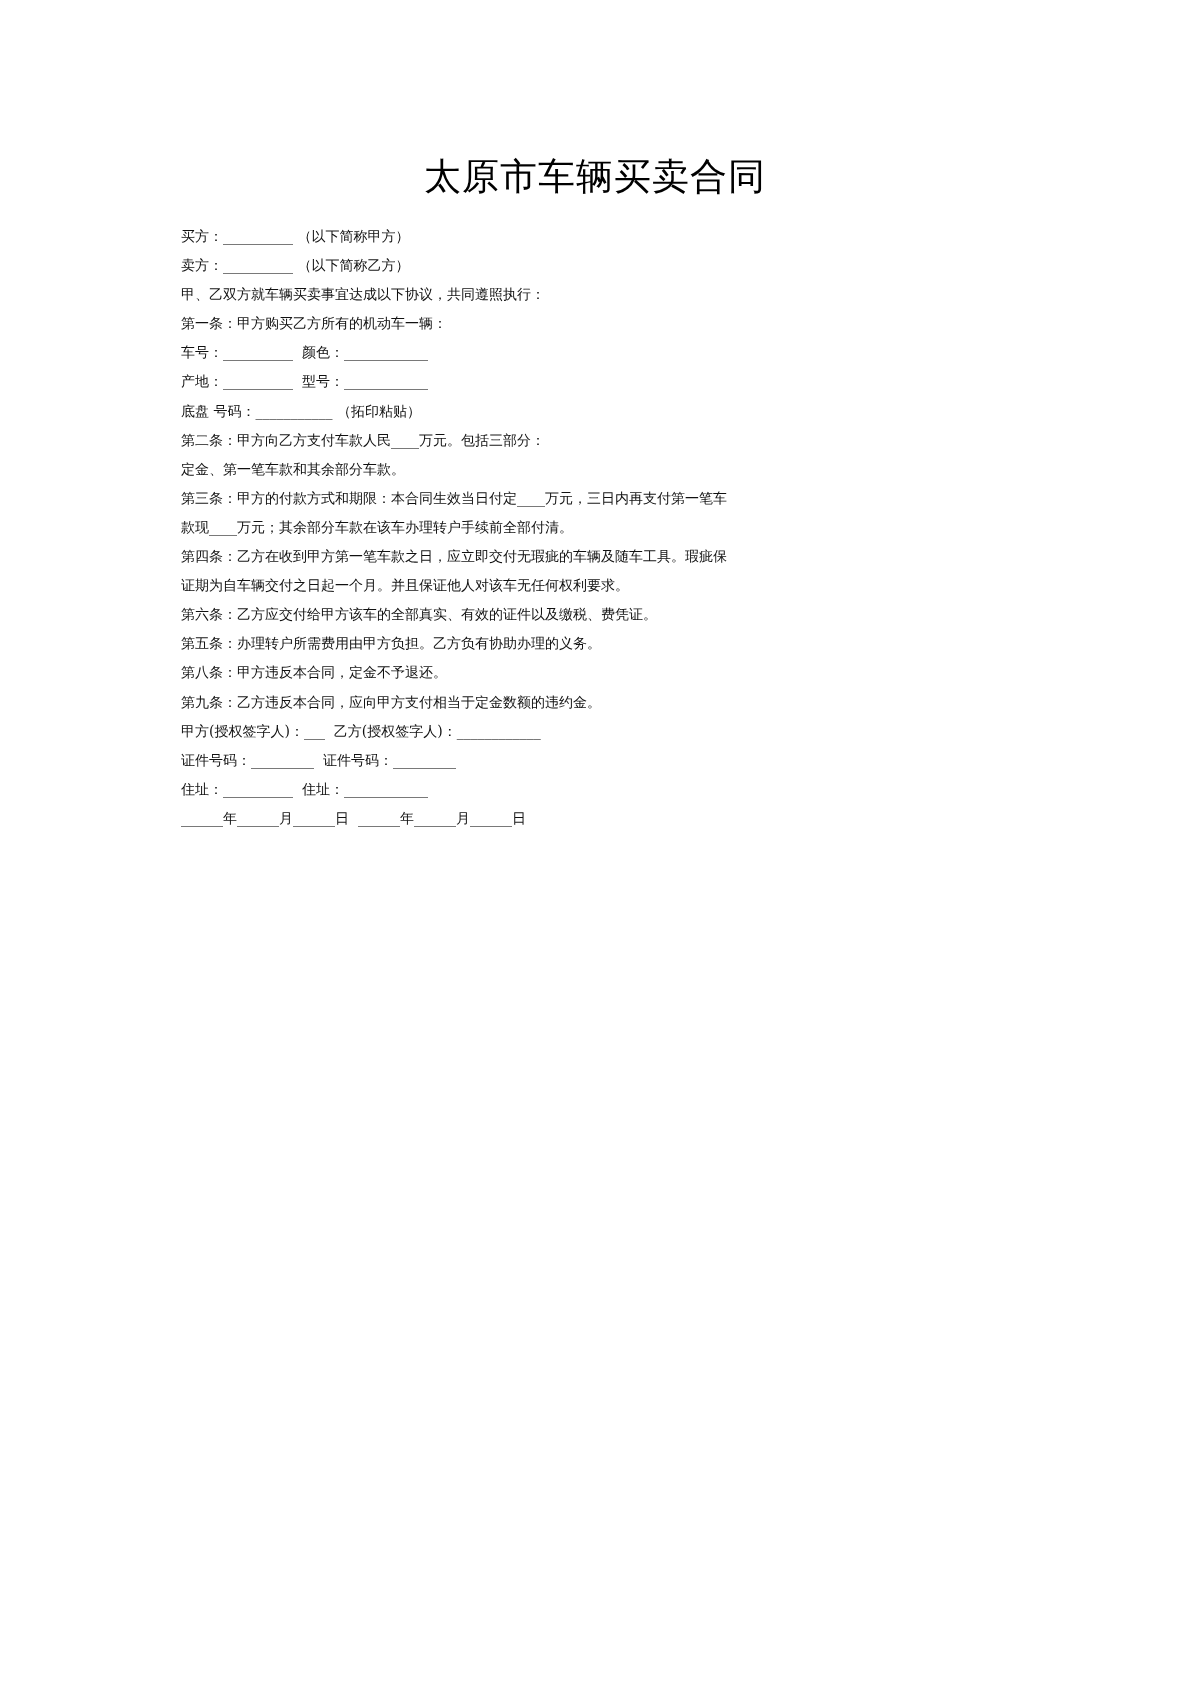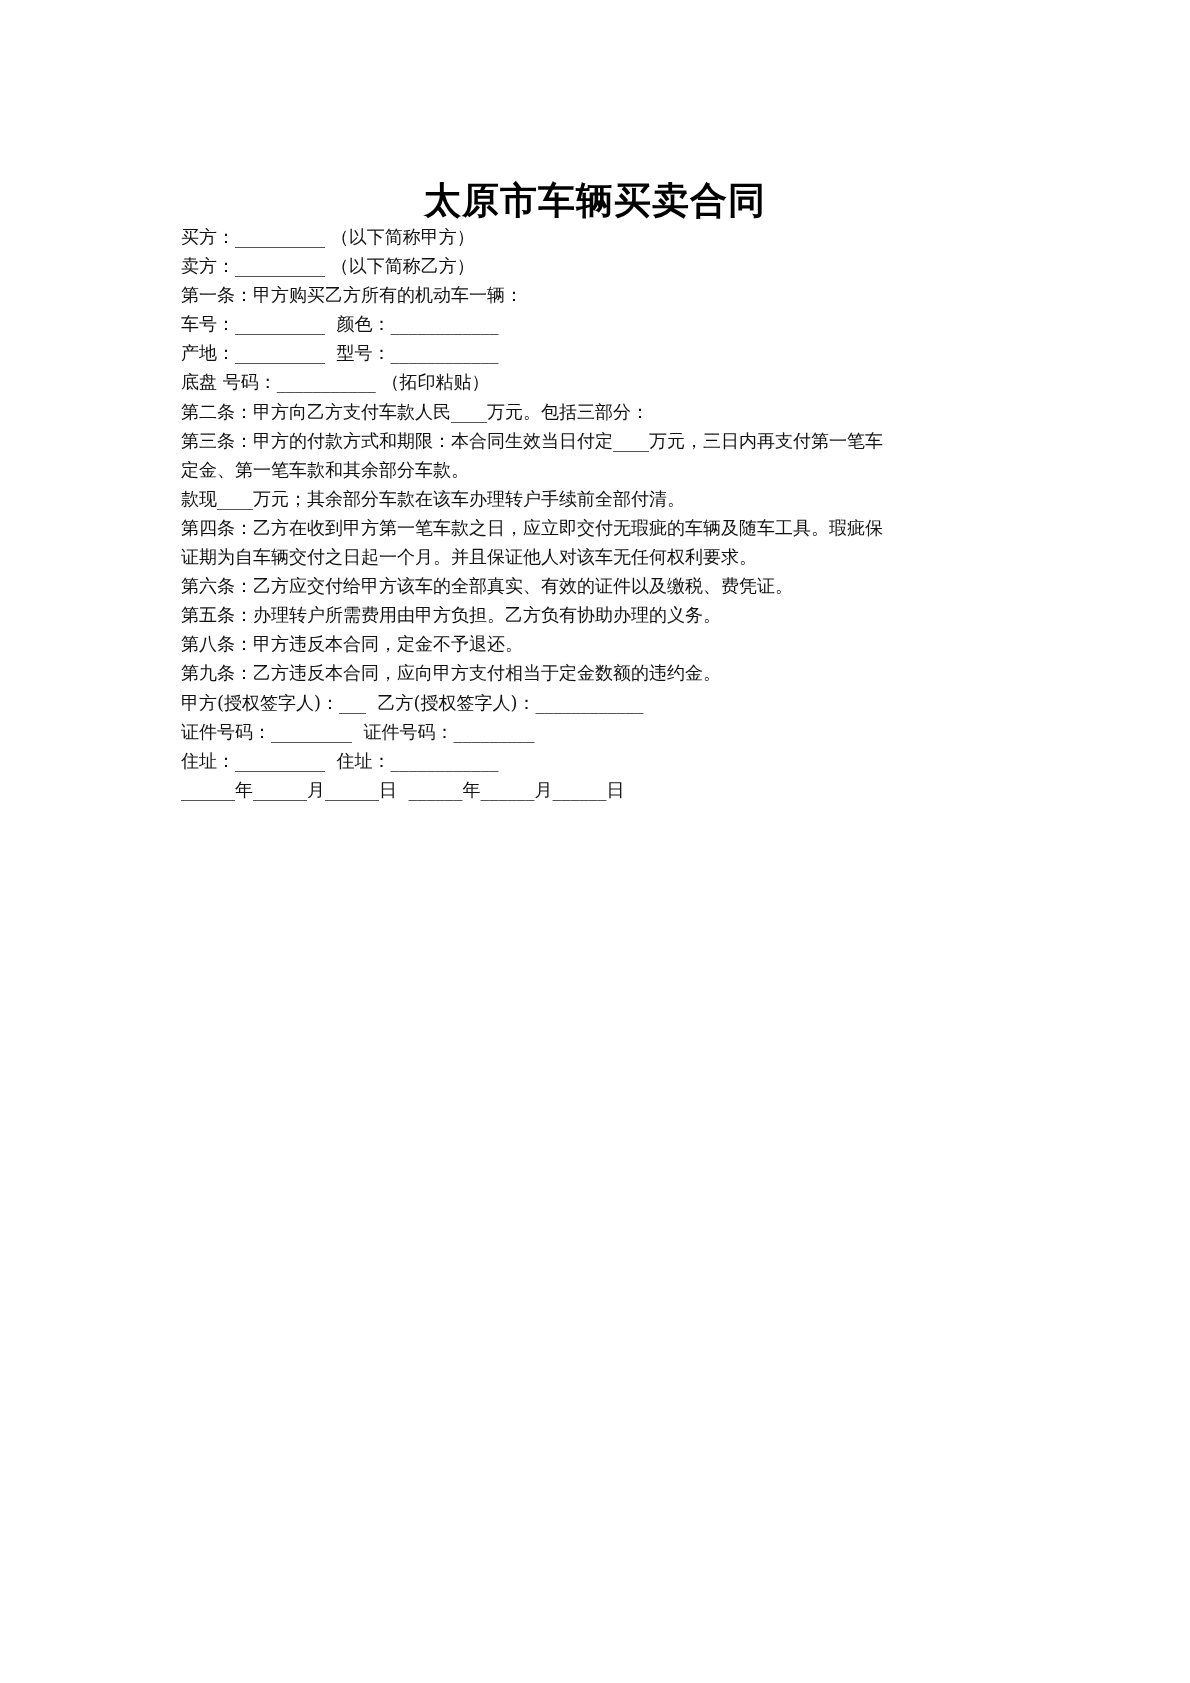--- a/index.html
+++ b/index.html
@@ -1,39 +1,40 @@
 <!DOCTYPE html>
 <html><head>
   <meta charset="utf-8">
   <style>
     html, body { margin: 0; padding: 0; background: #ffffff; }
     body { width: 1190px; height: 1683px; position: relative; overflow: hidden;
       font-family: "DejaVu Serif", "Liberation Serif", serif; color: #111111; }
     .page { position: absolute; left: 0; top: 0; width: 1190px; height: 1683px; background: #fff; }
     .title { position: absolute; left: 0; right: 0; top: 152px; text-align: center;
-      font-family: "DejaVu Sans", "Liberation Sans", sans-serif; font-weight: bold;
-      font-size: 37px; letter-spacing: 1px; color: #000; margin-top: 24px; }
-    .body { position: absolute; left: 181px; top: 222px; width: 840px; font-size: 18px; line-height: 29.1px; }
+      font-family: "DejaVu Sans", "Liberation Sans", sans-serif; font-weight: normal;
+      font-size: 37px; letter-spacing: 1px; color: #000; }
+    .body { position: absolute; left: 181px; top: 222px; width: 840px; font-size: 14px; line-height: 29.1px; }
     .line { white-space: pre; height: 29.1px; }
   </style>
 </head>
 <body>
 
 <div class="page">
   <div class="title">太原市车辆买卖合同</div>
   <div class="body">
     <div class="line">买方：__________ （以下简称甲方）</div>
     <div class="line">卖方：__________ （以下简称乙方）</div>
+    <div class="line">甲、乙双方就车辆买卖事宜达成以下协议，共同遵照执行：</div>
     <div class="line">第一条：甲方购买乙方所有的机动车一辆：</div>
     <div class="line">车号：__________  颜色：____________</div>
     <div class="line">产地：__________  型号：____________</div>
     <div class="line">底盘 号码：___________ （拓印粘贴）</div>
     <div class="line">第二条：甲方向乙方支付车款人民____万元。包括三部分：</div>
+    <div class="line">定金、第一笔车款和其余部分车款。</div>
     <div class="line">第三条：甲方的付款方式和期限：本合同生效当日付定____万元，三日内再支付第一笔车</div>
-    <div class="line">定金、第一笔车款和其余部分车款。</div>
     <div class="line">款现____万元；其余部分车款在该车办理转户手续前全部付清。</div>
     <div class="line">第四条：乙方在收到甲方第一笔车款之日，应立即交付无瑕疵的车辆及随车工具。瑕疵保</div>
     <div class="line">证期为自车辆交付之日起一个月。并且保证他人对该车无任何权利要求。</div>
     <div class="line">第六条：乙方应交付给甲方该车的全部真实、有效的证件以及缴税、费凭证。</div>
     <div class="line">第五条：办理转户所需费用由甲方负担。乙方负有协助办理的义务。</div>
     <div class="line">第八条：甲方违反本合同，定金不予退还。</div>
     <div class="line">第九条：乙方违反本合同，应向甲方支付相当于定金数额的违约金。</div>
     <div class="line">甲方(授权签字人)：___  乙方(授权签字人)：____________</div>
     <div class="line">证件号码：_________  证件号码：_________</div>
     <div class="line">住址：__________  住址：____________</div>

